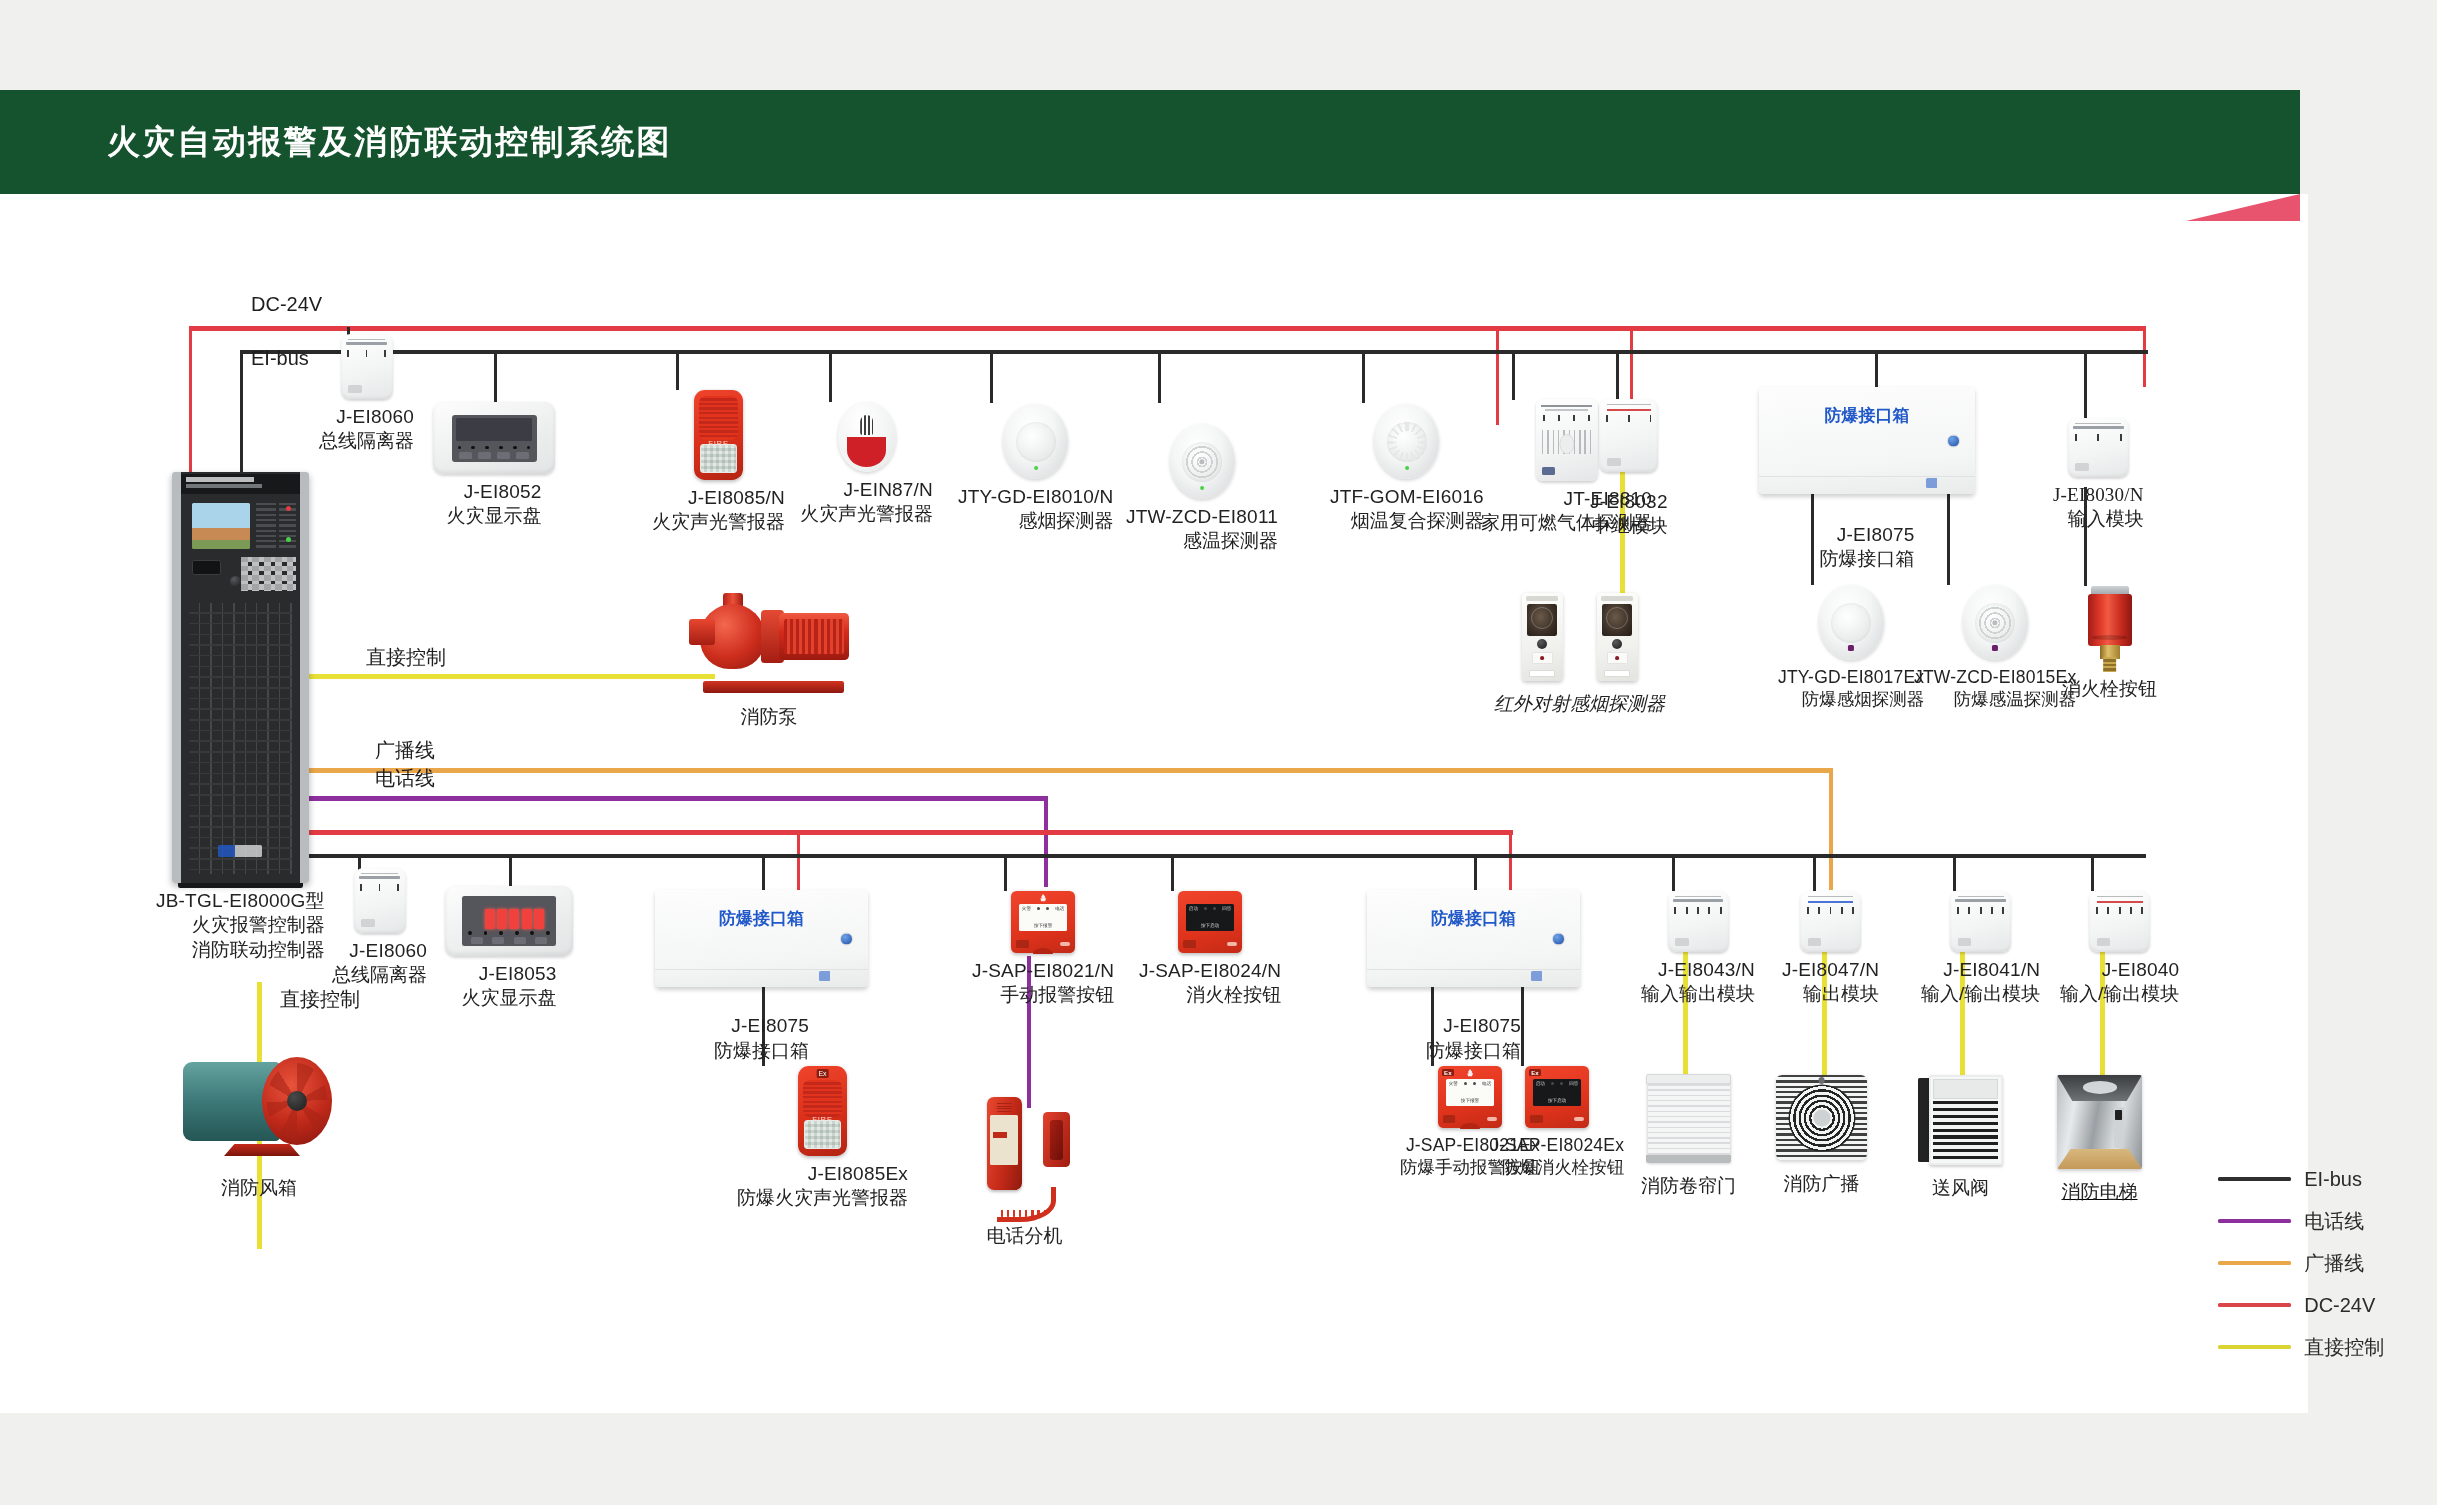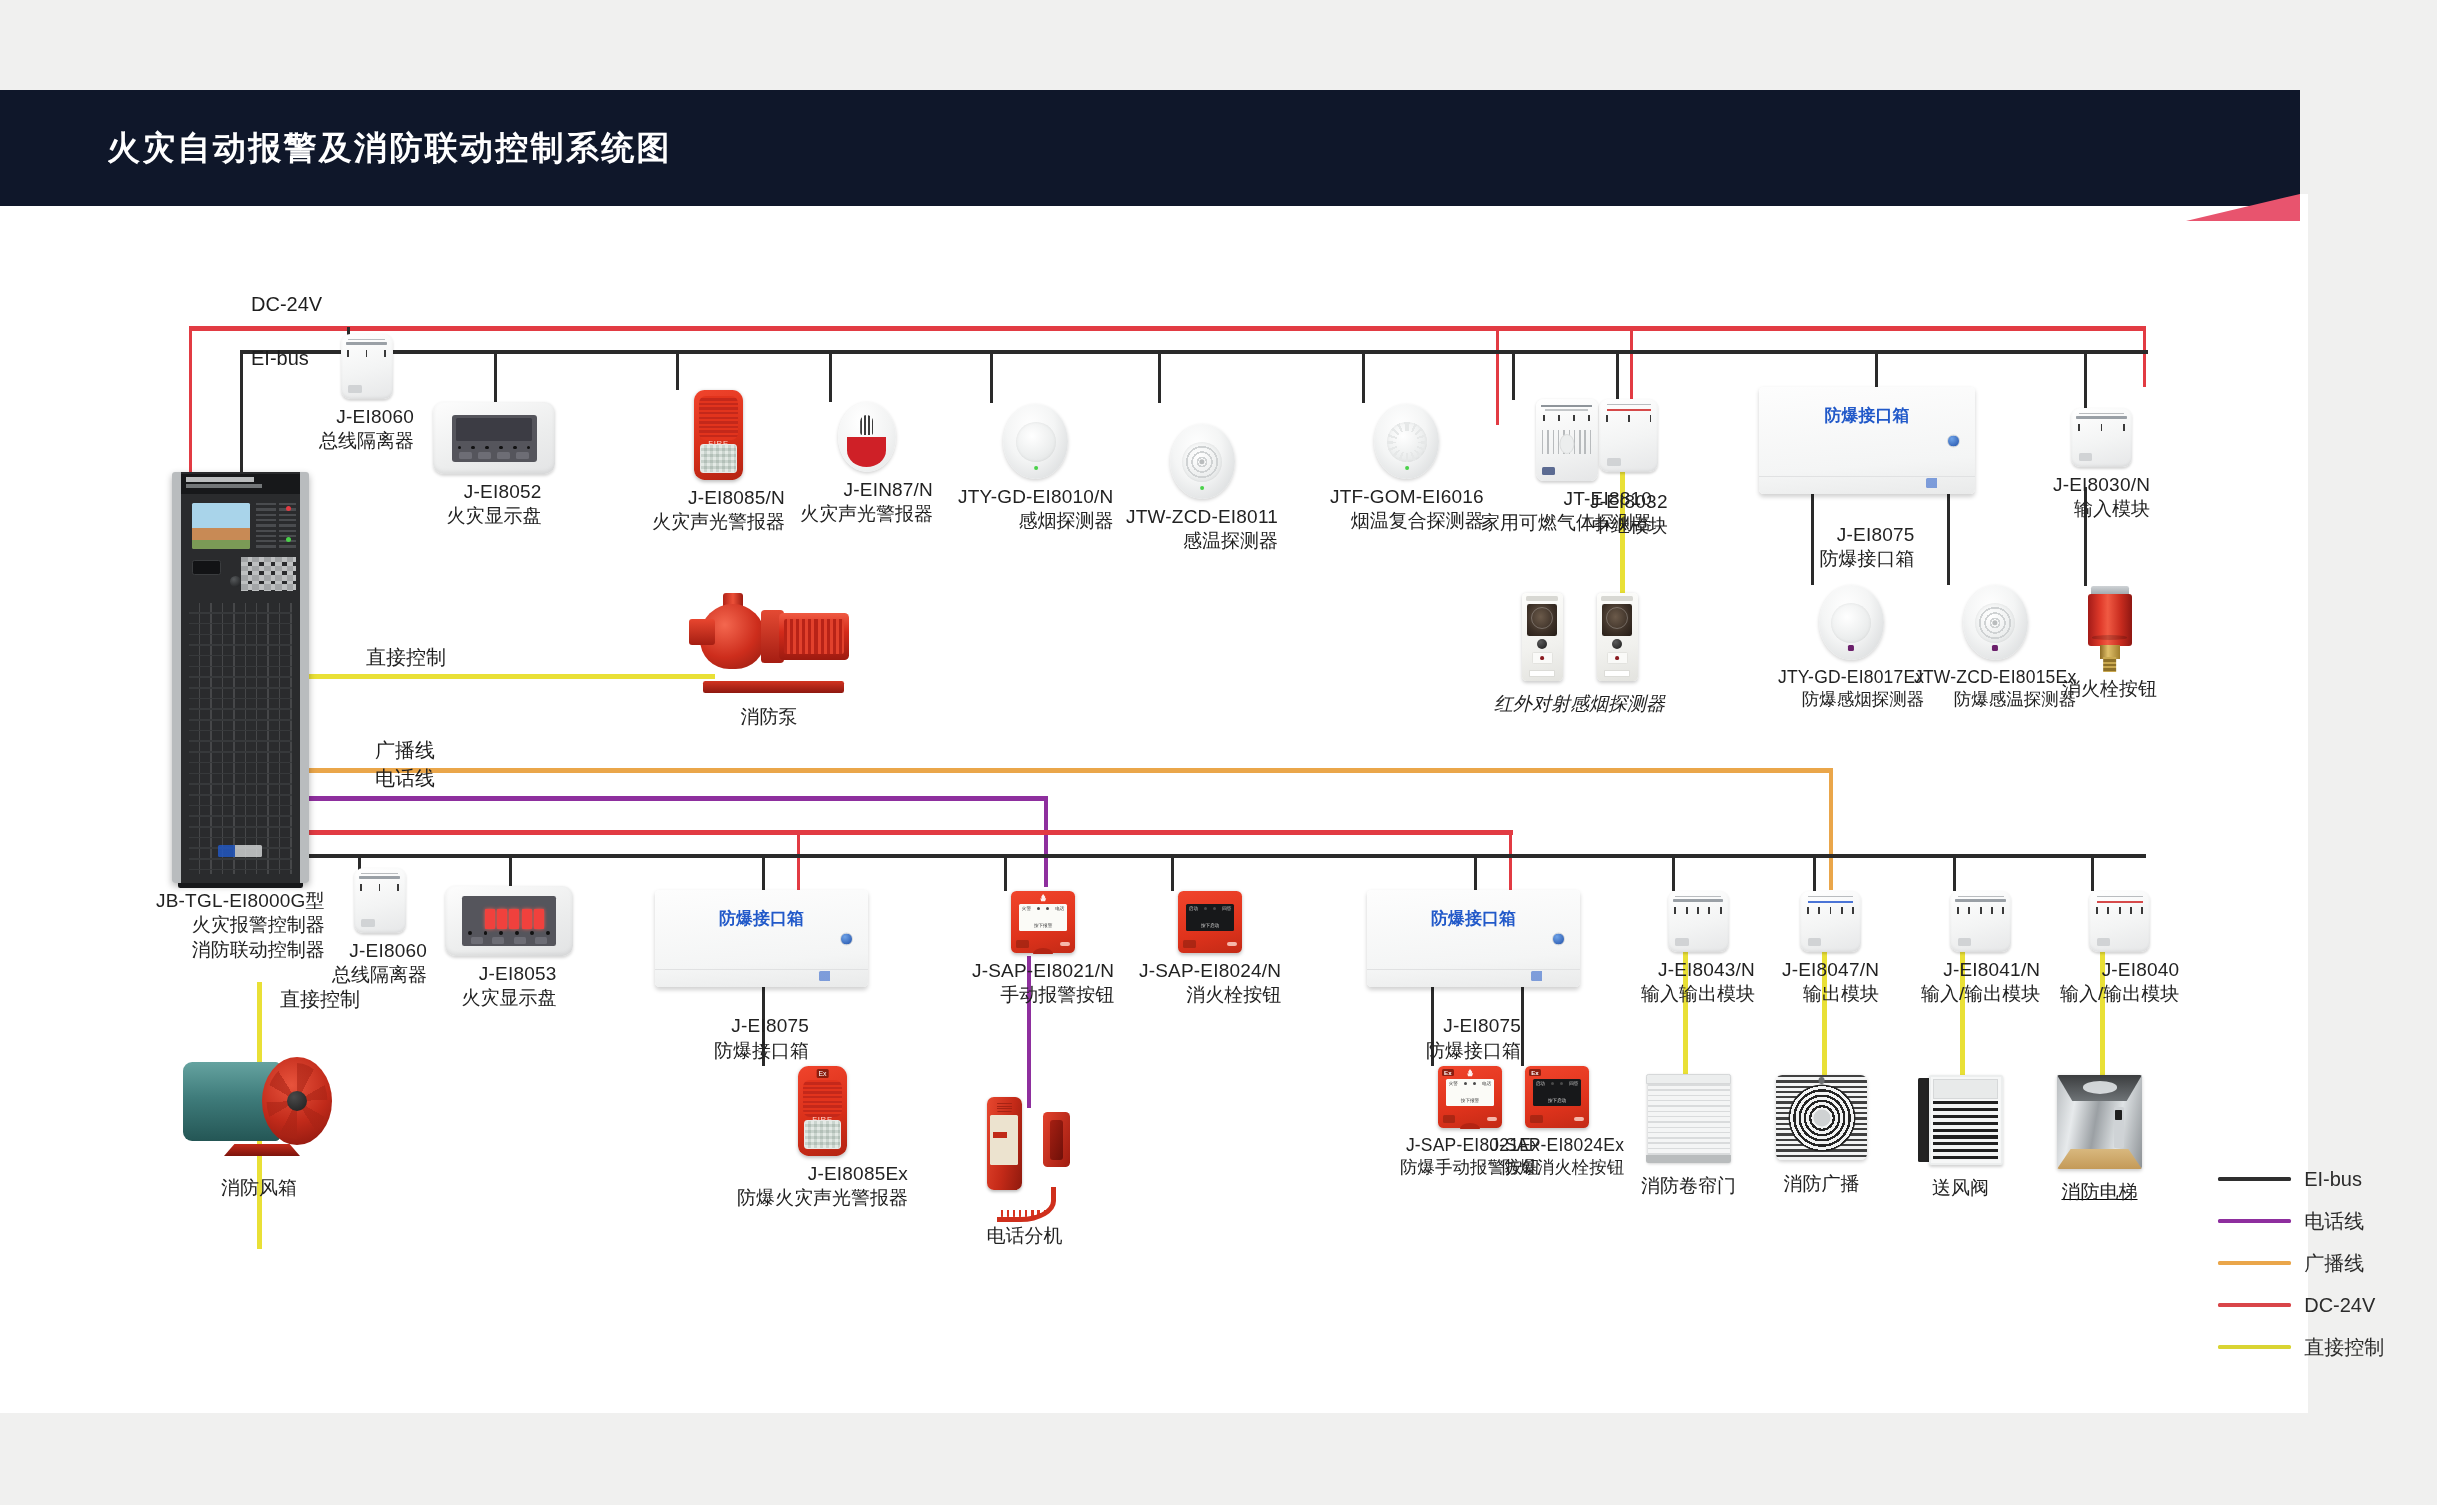--- a/index.html
+++ b/index.html
@@ -10,22 +10,22 @@
     position:relative;
     overflow:hidden;
   }
   
   #canvas-sheet{
     position:absolute; left:0; top:194px; width:2308px; height:1219px;
     background:#ffffff;
   }
   
   #title-banner{
-    position:absolute; left:0; top:90px; width:2300px; height:116px;
-    background:#0f172a;
+    position:absolute; left:0; top:90px; width:2300px; height:104px;
+    background:#14532d;
   }
   #title-banner .title-text{
     position:absolute; left:107px; top:50%; transform:translateY(-50%);
     color:#ffffff; font-size:33px; font-weight:bold; letter-spacing:2.3px;
     white-space:nowrap;
   }
   #banner-fold2{
     position:absolute; left:2186px; top:194px; width:114px; height:27px;
     background:#e8546e;
     clip-path:polygon(100% 0, 100% 100%, 0 100%);
@@ -833,21 +833,21 @@
     <div class="knob"></div>
     <div class="seam"></div>
     <div class="brand"></div>
   </div>
   <div class="caption" style="margin-top:29px;">
     <span class="code">J-EI8075</span>
     <span class="cn">防爆接口箱</span>
   </div>
 </div>
 
-<div class="node" style="left:2053px; top:408px;">
+<div class="node" style="left:2053px; top:418px;font-family:Liberation Serif, serif;">
   <div class="modbox" style="width:61px;height:59px;">
     <div class="hdr2"></div>
     <div class="hdr"></div>
     <div class="pins">
         <i></i>
         <i></i>
         <i></i>
       </div>
     <div class="logo"></div>
   </div>

